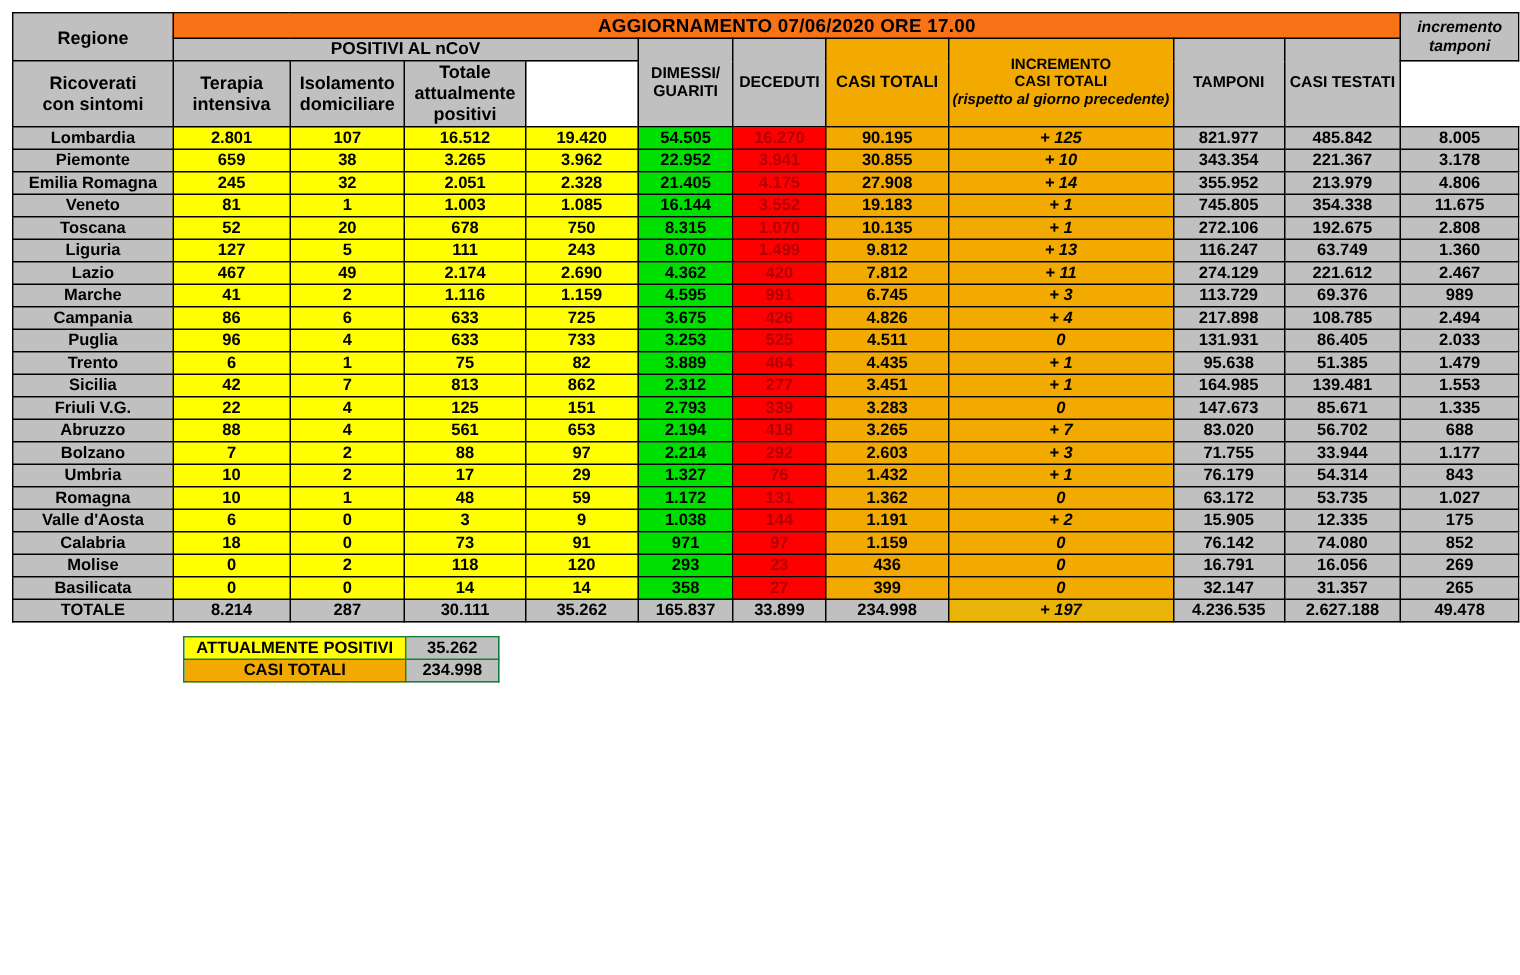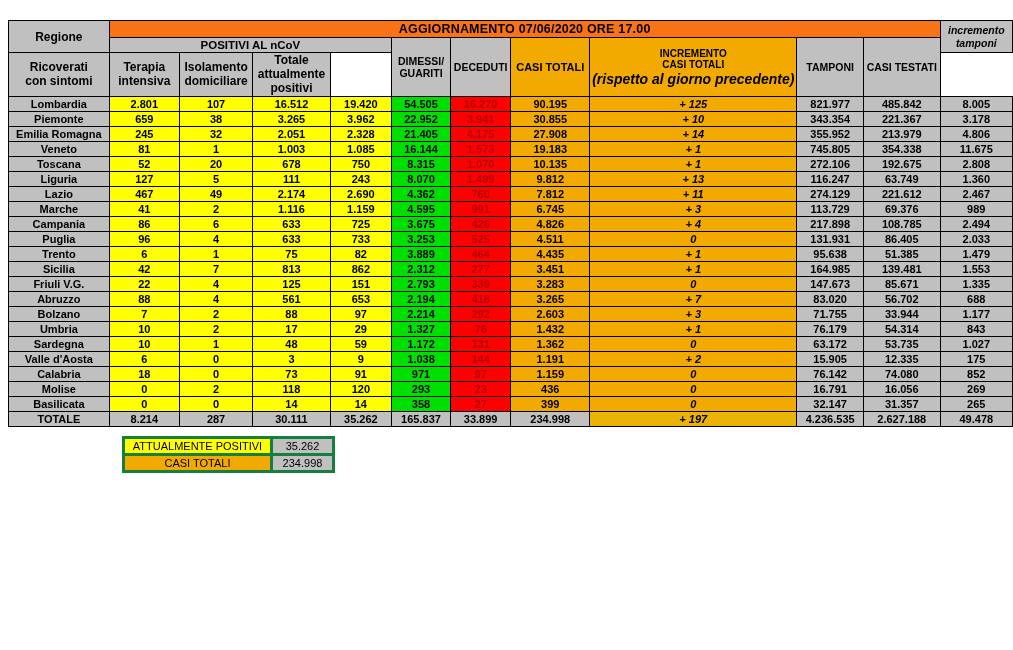--- a/index.html
+++ b/index.html
@@ -15,21 +15,21 @@
   }
   .page {
     position: relative;
     width: 1013px;
     height: 650px;
   }
   table.main {
     border-collapse: collapse;
     table-layout: fixed;
     margin-left: 8px;
-    margin-top: 20px;
+    margin-top: 8px;
     font-size: 11px;
     border-radius: 23px;
   }
   table.main td, table.main th {
     border: 1px solid #000000;
     text-align: center;
     vertical-align: middle;
     padding: 1px 2px;
     font-weight: bold;
     white-space: nowrap;
@@ -57,21 +57,21 @@
   }
   .hdr-dimessi { background: #c0c0c0; font-size: 10.5px; line-height: 1.15;}
   .hdr-deceduti { background: #c0c0c0; font-size: 10.5px;}
   .hdr-casitot { background: #f2a900; font-size: 11px;}
   .hdr-incr {
     background: #f2a900;
     font-size: 10px;
     line-height: 1.15;
   }
   .hdr-incr .small {
-    font-size: 14px;
+    font-size: 10px;
     font-style: italic;
     display: block;
   }
   .hdr-tamponi { background: #c0c0c0; font-size: 10.5px;}
   .hdr-testati { background: #c0c0c0; font-size: 10.5px;}
   .hdr-incrtamponi {
     background: #c0c0c0;
     font-size: 10.5px;
     font-style: italic;
     font-weight: bold;
@@ -97,22 +97,22 @@
 
   
   table.legend {
     border-collapse: collapse;
     table-layout: fixed;
     font-size: 11px;
     margin-left: 122px;
     margin-top: 9px;
   }
   table.legend td {
-    border: 3px solid #15803d;
-    font-weight: normal;
+    border: 1px solid #15803d;
+    font-weight: bold;
     text-align: center;
     padding: 1px 4px;
     white-space: nowrap;
   }
   .lg-yellow { background: #ffff00; }
   .lg-green  { background: #00e000; }
   .lg-red    { background: #ff0000; color: #b00000;}
   .lg-orange { background: #f2a900; }
   .lg-val-grey { background: #c0c0c0; }
 </style>
@@ -216,21 +216,21 @@
           <td class="grey">213.979</td>
           <td class="grey">4.806</td>
         </tr>
         <tr>
           <td class="region">Veneto</td>
           <td class="yellow">81</td>
           <td class="yellow">1</td>
           <td class="yellow">1.003</td>
           <td class="yellow">1.085</td>
           <td class="green">16.144</td>
-          <td class="red">1.573</td>
+          <td class="red">3.552</td>
           <td class="orange">19.183</td>
           <td class="incr">+ 1</td>
           <td class="grey">745.805</td>
           <td class="grey">354.338</td>
           <td class="grey">11.675</td>
         </tr>
         <tr>
           <td class="region">Toscana</td>
           <td class="yellow">52</td>
           <td class="yellow">20</td>
@@ -258,21 +258,21 @@
           <td class="grey">63.749</td>
           <td class="grey">1.360</td>
         </tr>
         <tr>
           <td class="region">Lazio</td>
           <td class="yellow">467</td>
           <td class="yellow">49</td>
           <td class="yellow">2.174</td>
           <td class="yellow">2.690</td>
           <td class="green">4.362</td>
-          <td class="red">760</td>
+          <td class="red">420</td>
           <td class="orange">7.812</td>
           <td class="incr">+ 11</td>
           <td class="grey">274.129</td>
           <td class="grey">221.612</td>
           <td class="grey">2.467</td>
         </tr>
         <tr>
           <td class="region">Marche</td>
           <td class="yellow">41</td>
           <td class="yellow">2</td>
@@ -392,21 +392,21 @@
           <td class="yellow">29</td>
           <td class="green">1.327</td>
           <td class="red">76</td>
           <td class="orange">1.432</td>
           <td class="incr">+ 1</td>
           <td class="grey">76.179</td>
           <td class="grey">54.314</td>
           <td class="grey">843</td>
         </tr>
         <tr>
-          <td class="region">Sardegna</td>
+          <td class="region">Romagna</td>
           <td class="yellow">10</td>
           <td class="yellow">1</td>
           <td class="yellow">48</td>
           <td class="yellow">59</td>
           <td class="green">1.172</td>
           <td class="red">131</td>
           <td class="orange">1.362</td>
           <td class="incr">0</td>
           <td class="grey">63.172</td>
           <td class="grey">53.735</td>

